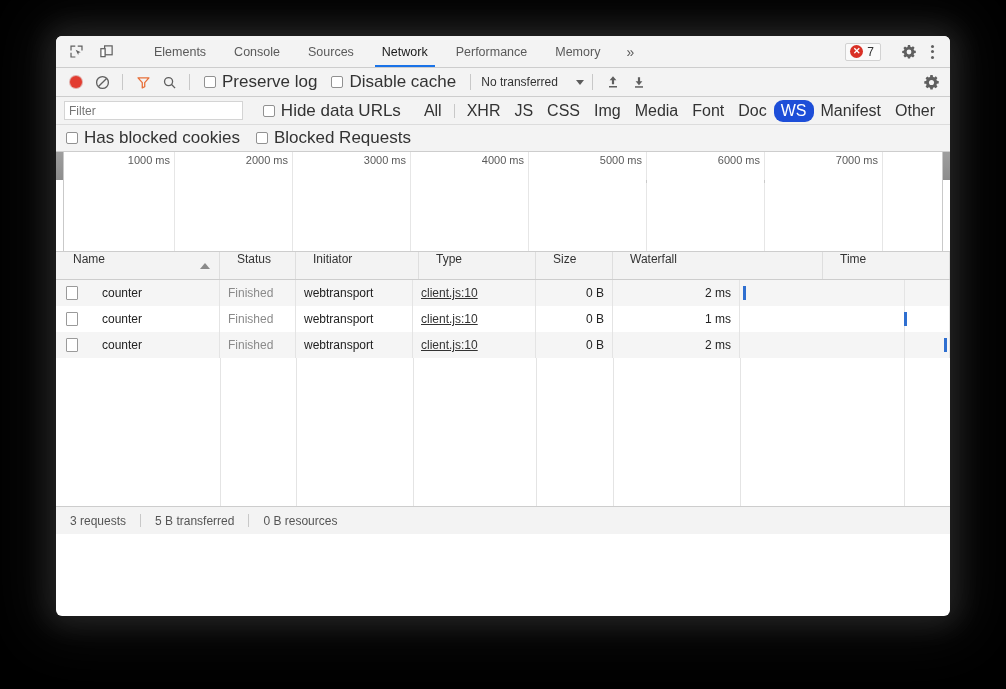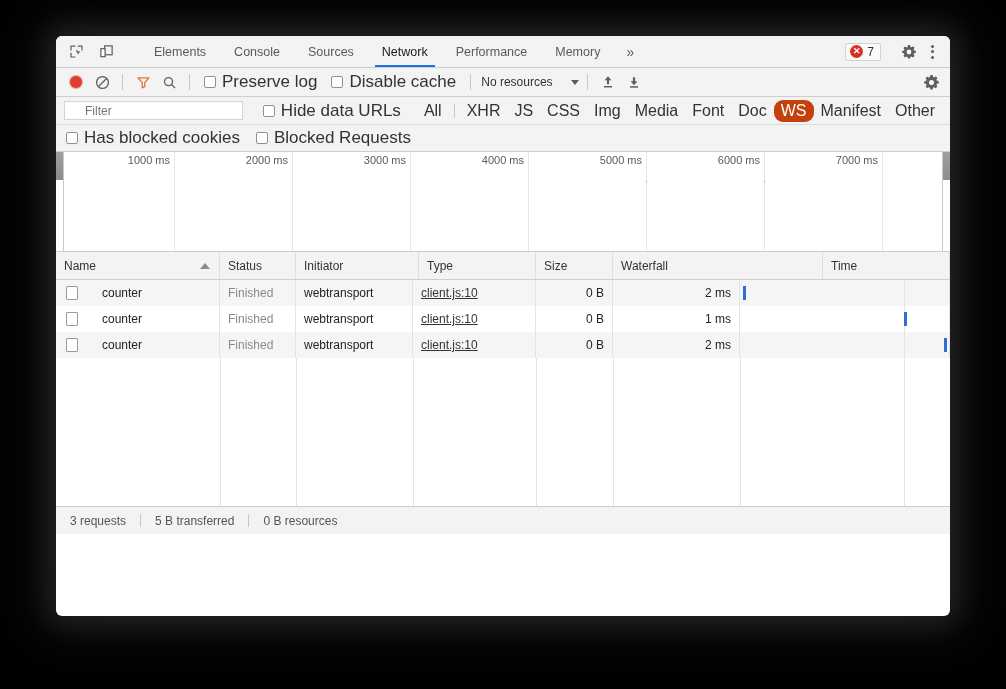--- a/index.html
+++ b/index.html
@@ -116,28 +116,28 @@
   
   .filterbar {
     height: 28px; background: #f3f3f3;
     border-bottom: 1px solid #dcdcdc;
     display: flex; align-items: center; padding: 0 8px;
   }
   .filterinput {
     width: 207px; height: 19px;
     background: #fff; border: 1px solid #d4d4d4;
     font-size: 12px; color: #757575;
-    display: flex; align-items: center; padding: 0 20px;
+    display: flex; align-items: center; padding: 0 4px;
   }
   .ftypes { display: flex; align-items: center; gap: 0; margin-left: 10px; }
   .ftype {
     font-size: 16px; color: #333; padding: 2px 7px; border-radius: 9px;
     white-space: nowrap;
   }
-  .ftype.sel { background: #c2410c; color: #fff; font-weight: normal; }
+  .ftype.sel { background: #1d4ed8; color: #fff; font-weight: normal; }
   .fdiv { width: 1px; height: 14px; background: #c8c8c8; margin: 0 5px; }
 
   
   .checkbar {
     height: 27px; background: #f3f3f3;
     border-bottom: 1px solid #cdcdcd;
     display: flex; align-items: center; padding: 0 10px; gap: 16px;
   }
 
   
@@ -164,23 +164,23 @@
   .ovdot { position:absolute; width:1px; height:3px; background:#c9c9c9; }
 
   
   .table { position: relative; background: #fff; height: 282px; }
   .thead {
     display: flex; height: 28px;
     background: #f3f3f3; border-bottom: 1px solid #cdcdcd;
     font-size: 12px; color: #333;
   }
   .th {
-    display: flex; align-items: center;
+    display: flex; align-items: flex-start;
     border-right: 1px solid #dedede;
-    padding-left: 8px; position: relative; white-space: nowrap;
+    padding-left: 17px; position: relative; white-space: nowrap;
   }
   .sortarrow {
     position: absolute; right: 9px; top: 50%;
     transform: translateY(-50%);
     width: 0; height: 0;
     border-left: 5px solid transparent; border-right: 5px solid transparent;
     border-bottom: 6px solid #8a8a8a;
   }
   .rows { }
   .row {
@@ -310,21 +310,21 @@
     <label class="cbwrap">
       <span class="cb"></span>
       <span class="cblabel">Preserve log</span>
     </label>
     <label class="cbwrap">
       <span class="cb"></span>
       <span class="cblabel">Disable cache</span>
     </label>
     <span class="sdiv"></span>
     <div class="throttle">
-      <span>No resources</span>
+      <span>No transferred</span>
       <span class="caret"></span>
     </div>
     <span class="sdiv"></span>
     <span class="tbtn">
       <svg width="16" height="16" viewBox="0 0 16 16">
         <path d="M8 2.2l3.4 4H9.1v4.1H6.9V6.2H4.6z" fill="#5f5f5f"></path>
         <rect x="4" y="12" width="8" height="1.5" fill="#5f5f5f"></rect>
       </svg>
     </span>
     <span class="tbtn">

